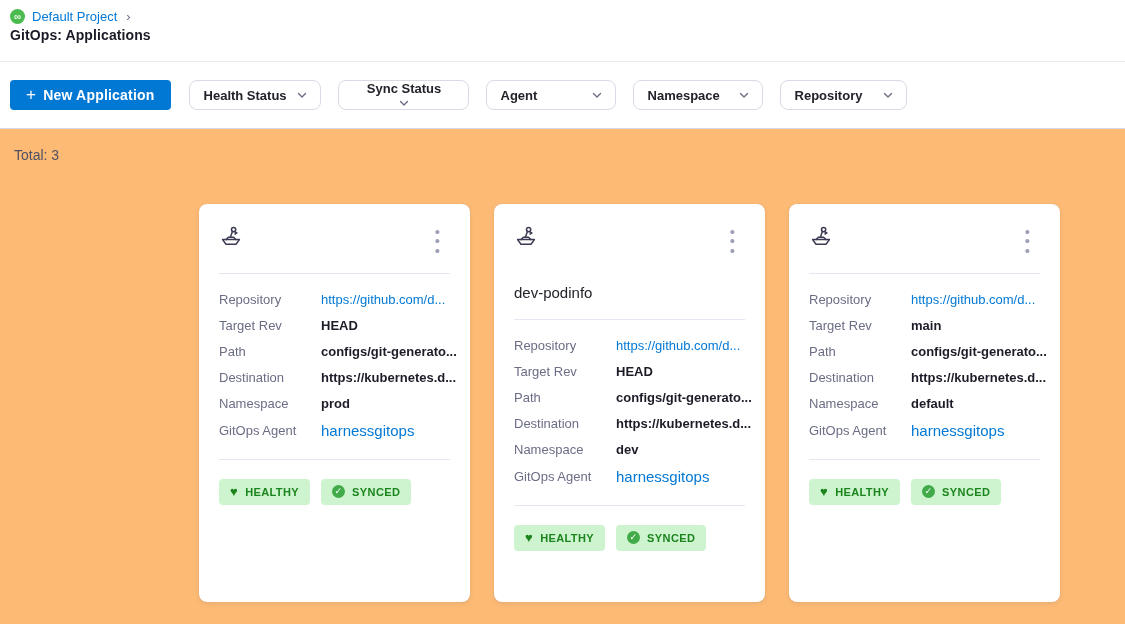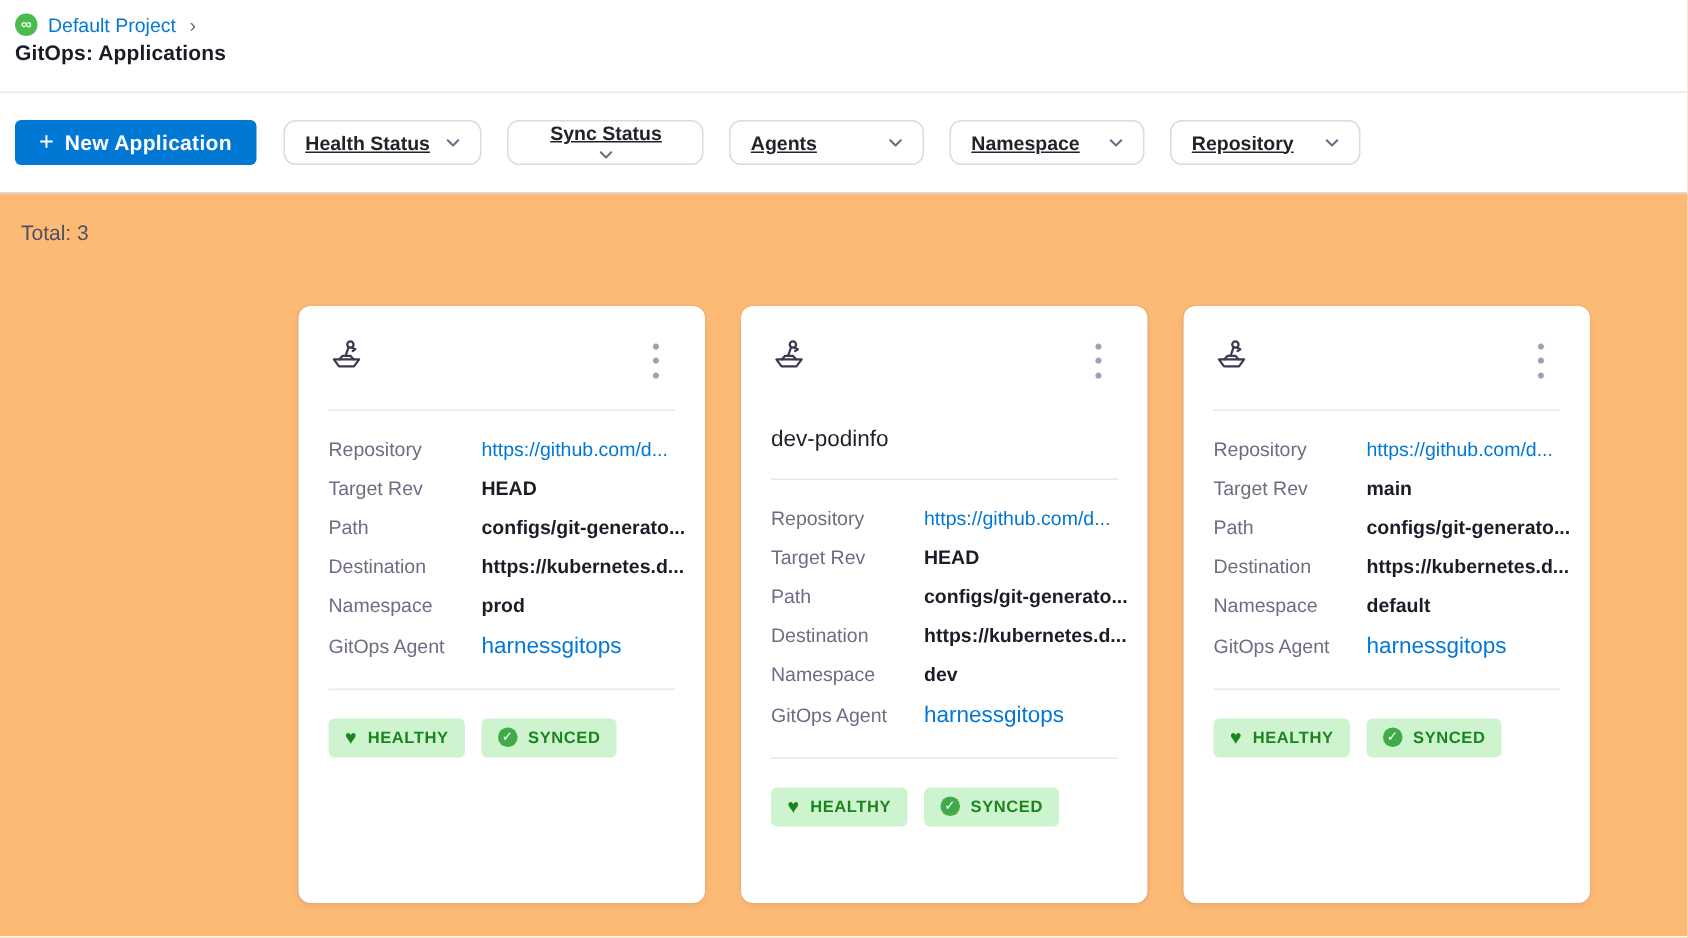--- a/index.html
+++ b/index.html
@@ -29,21 +29,21 @@
   .btn-primary {
     height: 30px; border: none; border-radius: 4px; background: #0278d5; color: #fff;
     font-family: inherit; font-size: 14px; font-weight: 700; letter-spacing: .2px;
     display: inline-flex; align-items: center; gap: 7px; padding: 0 16px; cursor: pointer;
   }
   .btn-plus { font-size: 17px; font-weight: 500; line-height: 1; position: relative; top: -1px; }
   .filters { display: flex; gap: 17px; margin-left: 18px; }
   .filter {
     height: 30px; background: #fff; border: 1px solid #d9dae5; border-radius: 8px;
     display: inline-flex; align-items: center; justify-content: space-between;
-    padding: 0 12px 0 14px; font-size: 13px; font-weight: 600; color: #22222a; cursor: pointer; text-decoration: underline;
+    padding: 0 12px 0 14px; font-size: 13px; font-weight: 600; color: #22222a; cursor: pointer;
   }
   .filters .filter:nth-child(1) { width: 132px; }
   .filters .filter:nth-child(2) { width: 131px; flex-direction: column; }
   .filters .filter:nth-child(3) { width: 130px; }
   .filters .filter:nth-child(4) { width: 130px; }
   .filters .filter:nth-child(5) { width: 127px; }
   .chev { display: inline-flex; color: #6b6d85; }
 
   
   .content { height: 495px; background: #fdba74; position: relative; }
@@ -109,21 +109,21 @@
     </div>
     <div class="filter">
       <span>Sync Status</span>
       <span class="chev">
         <svg width="12" height="12" viewBox="0 0 12 12">
             <path d="M2.5 4.5 L6 8 L9.5 4.5" fill="none" stroke="currentColor" stroke-width="1.4" stroke-linecap="round" stroke-linejoin="round"></path>
           </svg>
       </span>
     </div>
     <div class="filter">
-      <span>Agents</span>
+      <span>Agent</span>
       <span class="chev">
         <svg width="12" height="12" viewBox="0 0 12 12">
             <path d="M2.5 4.5 L6 8 L9.5 4.5" fill="none" stroke="currentColor" stroke-width="1.4" stroke-linecap="round" stroke-linejoin="round"></path>
           </svg>
       </span>
     </div>
     <div class="filter">
       <span>Namespace</span>
       <span class="chev">
         <svg width="12" height="12" viewBox="0 0 12 12">

